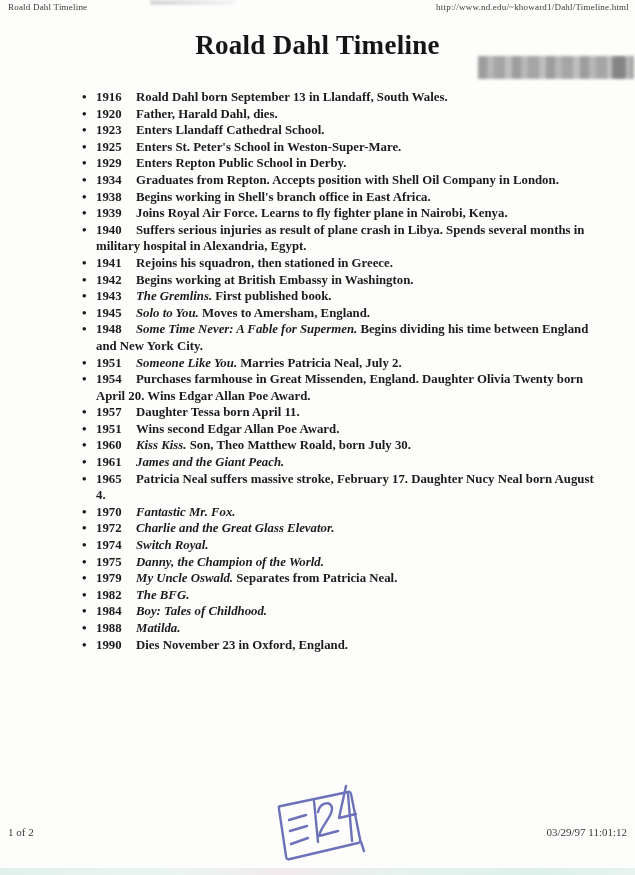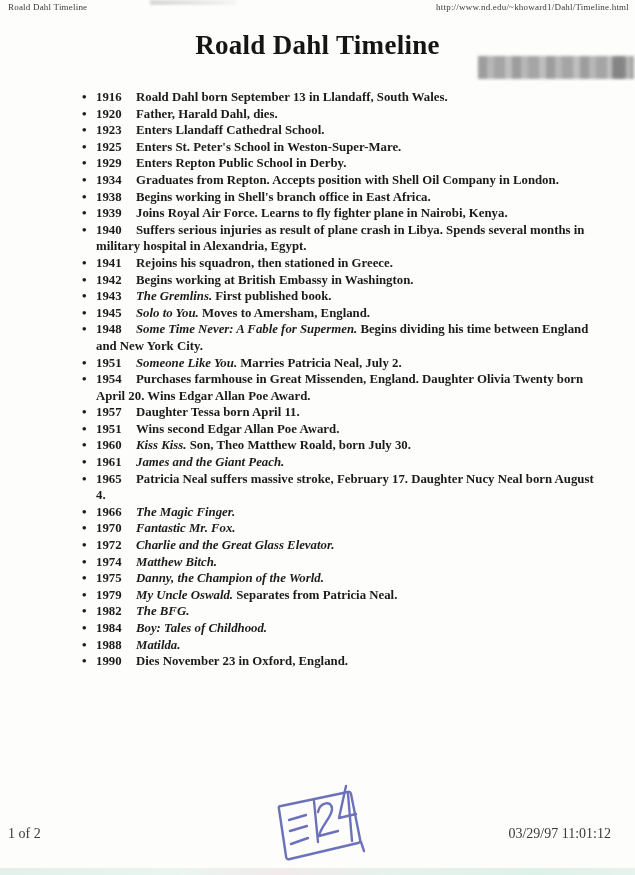--- a/index.html
+++ b/index.html
@@ -42,23 +42,23 @@
     position:absolute;left:10px;top:0;
     font-size:13px;color:#1b1b1b;
   }
   ul.timeline .year{
     display:inline-block;width:40px;
   }
   ul.timeline .seg.italic{font-style:italic;}
 
   
   .print-footer{
-    position:absolute;top:826px;left:8px;right:24px;
+    position:absolute;top:826px;left:8px;right:8px;
     display:flex;justify-content:space-between;
-    font-size:14px;color:#3a3a3a;
+    font-size:11px;color:#3a3a3a;
   }
 
   
   .hand-mark{
     position:absolute;left:260px;top:784px;width:116px;height:86px;
   }
 
   
   .smudge-top{
     position:absolute;left:150px;top:0;width:86px;height:5px;
@@ -113,24 +113,23 @@
       <li><span class="year">1943</span><span class="seg italic">The Gremlins.</span><span class="seg"> First published book.</span></li>
       <li><span class="year">1945</span><span class="seg italic">Solo to You.</span><span class="seg"> Moves to Amersham, England.</span></li>
       <li><span class="year">1948</span><span class="seg italic">Some Time Never: A Fable for Supermen.</span><span class="seg"> Begins dividing his time between England and New York City.</span></li>
       <li><span class="year">1951</span><span class="seg italic">Someone Like You.</span><span class="seg"> Marries Patricia Neal, July 2.</span></li>
       <li><span class="year">1954</span><span class="seg">Purchases farmhouse in Great Missenden, England. Daughter Olivia Twenty born April 20. Wins Edgar Allan Poe Award.</span></li>
       <li><span class="year">1957</span><span class="seg">Daughter Tessa born April 11.</span></li>
       <li><span class="year">1951</span><span class="seg">Wins second Edgar Allan Poe Award.</span></li>
       <li><span class="year">1960</span><span class="seg italic">Kiss Kiss.</span><span class="seg"> Son, Theo Matthew Roald, born July 30.</span></li>
       <li><span class="year">1961</span><span class="seg italic">James and the Giant Peach.</span></li>
       <li><span class="year">1965</span><span class="seg">Patricia Neal suffers massive stroke, February 17. Daughter Nucy Neal born August 4.</span></li>
-      <li><span class="year">1966</span><span class="seg italic">The Magic Finger.</span></li>
       <li><span class="year">1970</span><span class="seg italic">Fantastic Mr. Fox.</span></li>
       <li><span class="year">1972</span><span class="seg italic">Charlie and the Great Glass Elevator.</span></li>
-      <li><span class="year">1974</span><span class="seg italic">Matthew Bitch.</span></li>
+      <li><span class="year">1974</span><span class="seg italic">Switch Royal.</span></li>
       <li><span class="year">1975</span><span class="seg italic">Danny, the Champion of the World.</span></li>
       <li><span class="year">1979</span><span class="seg italic">My Uncle Oswald.</span><span class="seg"> Separates from Patricia Neal.</span></li>
       <li><span class="year">1982</span><span class="seg italic">The BFG.</span></li>
       <li><span class="year">1984</span><span class="seg italic">Boy: Tales of Childhood.</span></li>
       <li><span class="year">1988</span><span class="seg italic">Matilda.</span></li>
       <li><span class="year">1990</span><span class="seg">Dies November 23 in Oxford, England.</span></li>
     </ul>
 
   <div class="print-footer">
     <span>1 of 2</span>

